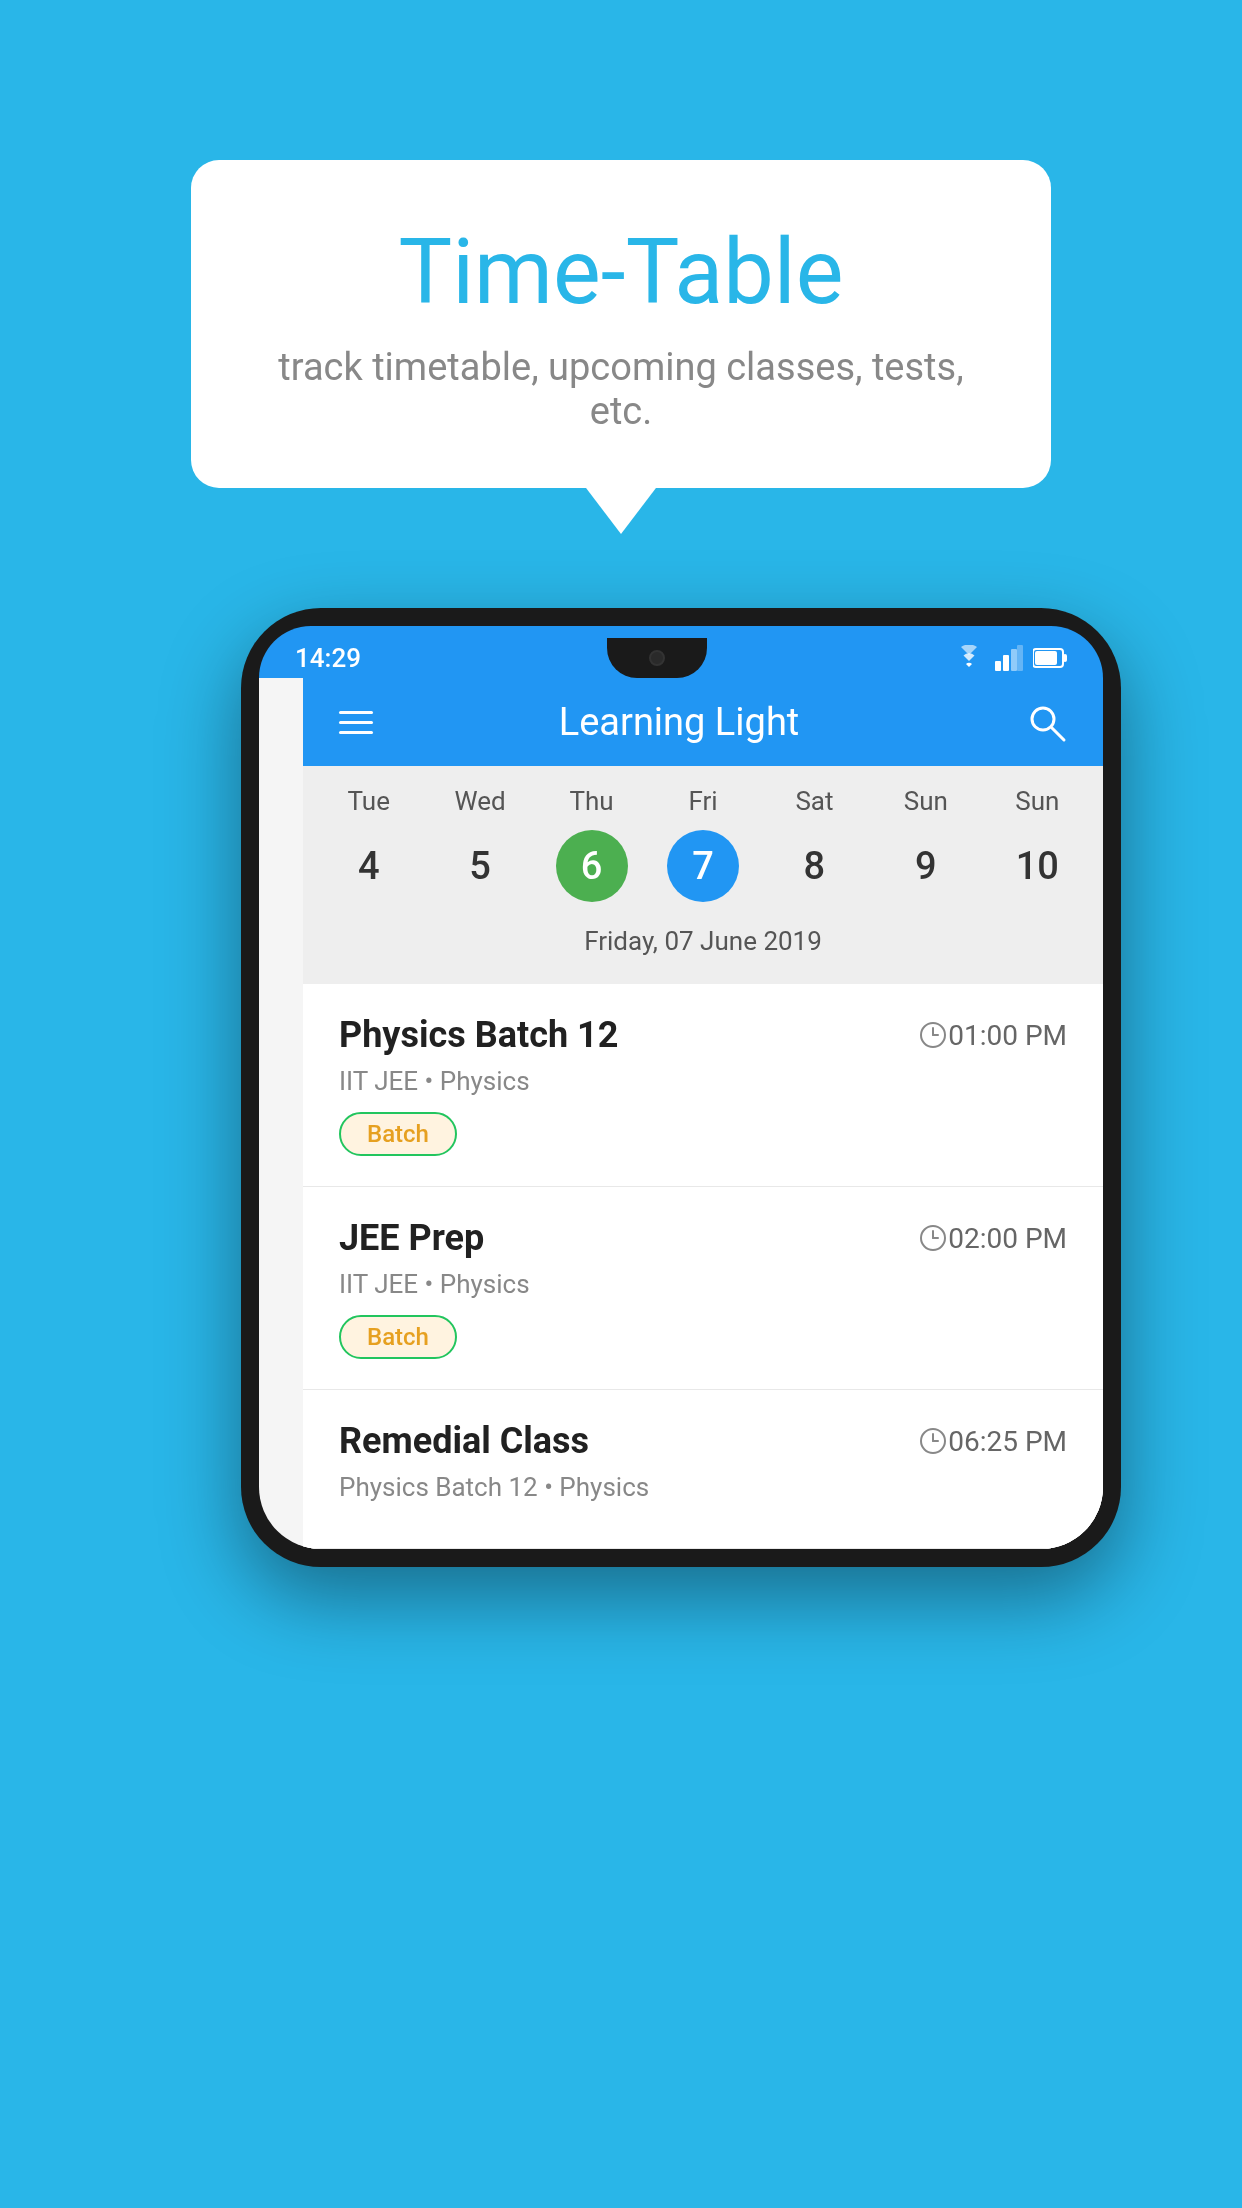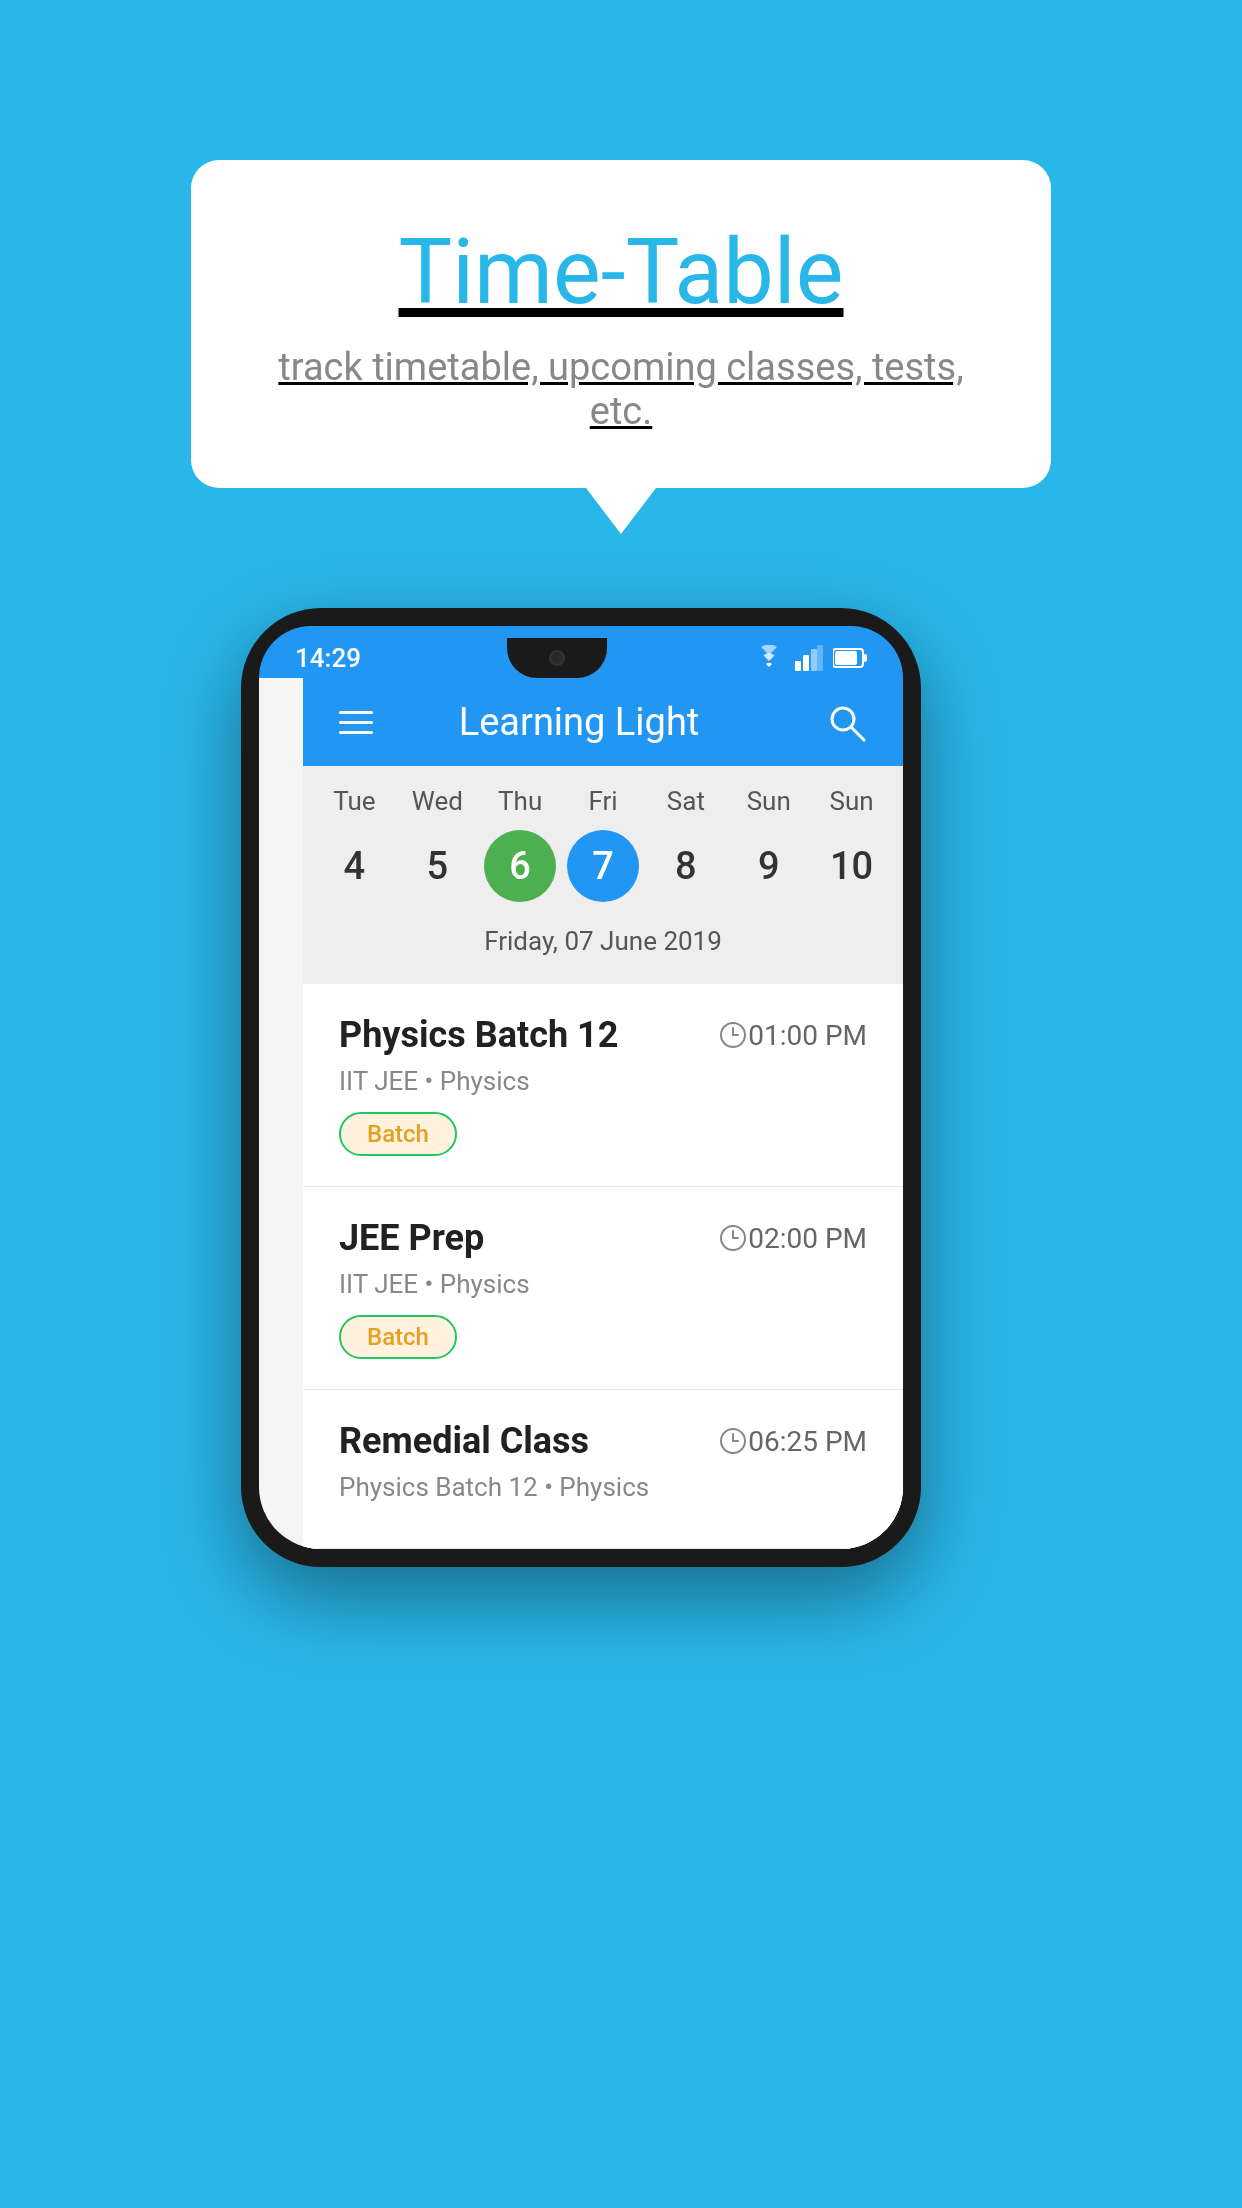--- a/index.html
+++ b/index.html
@@ -25,21 +25,20 @@
       width: 860px;
     }
 
     .speech-bubble {
       background: white;
       border-radius: 28px;
       padding: 60px 80px 55px;
       width: 100%;
       text-align: center;
       position: relative;
-      text-decoration: underline;
     }
 
     .speech-bubble::after {
       content: '';
       position: absolute;
       bottom: -46px;
       left: 50%;
       transform: translateX(-50%);
       width: 0;
       height: 0;
@@ -62,21 +61,21 @@
     }
 
     
     .phone-wrapper {
       margin-top: 120px;
       width: 760px;
       position: relative;
     }
 
     .phone-frame {
-      width: 680px;
+      width: 880px;
       background: #1a1a1a;
       border-radius: 80px;
       padding: 18px;
       box-shadow: 0 30px 80px rgba(0,0,0,0.4);
       position: relative;
     }
 
     
     .phone-top-bar {
       display: flex;

